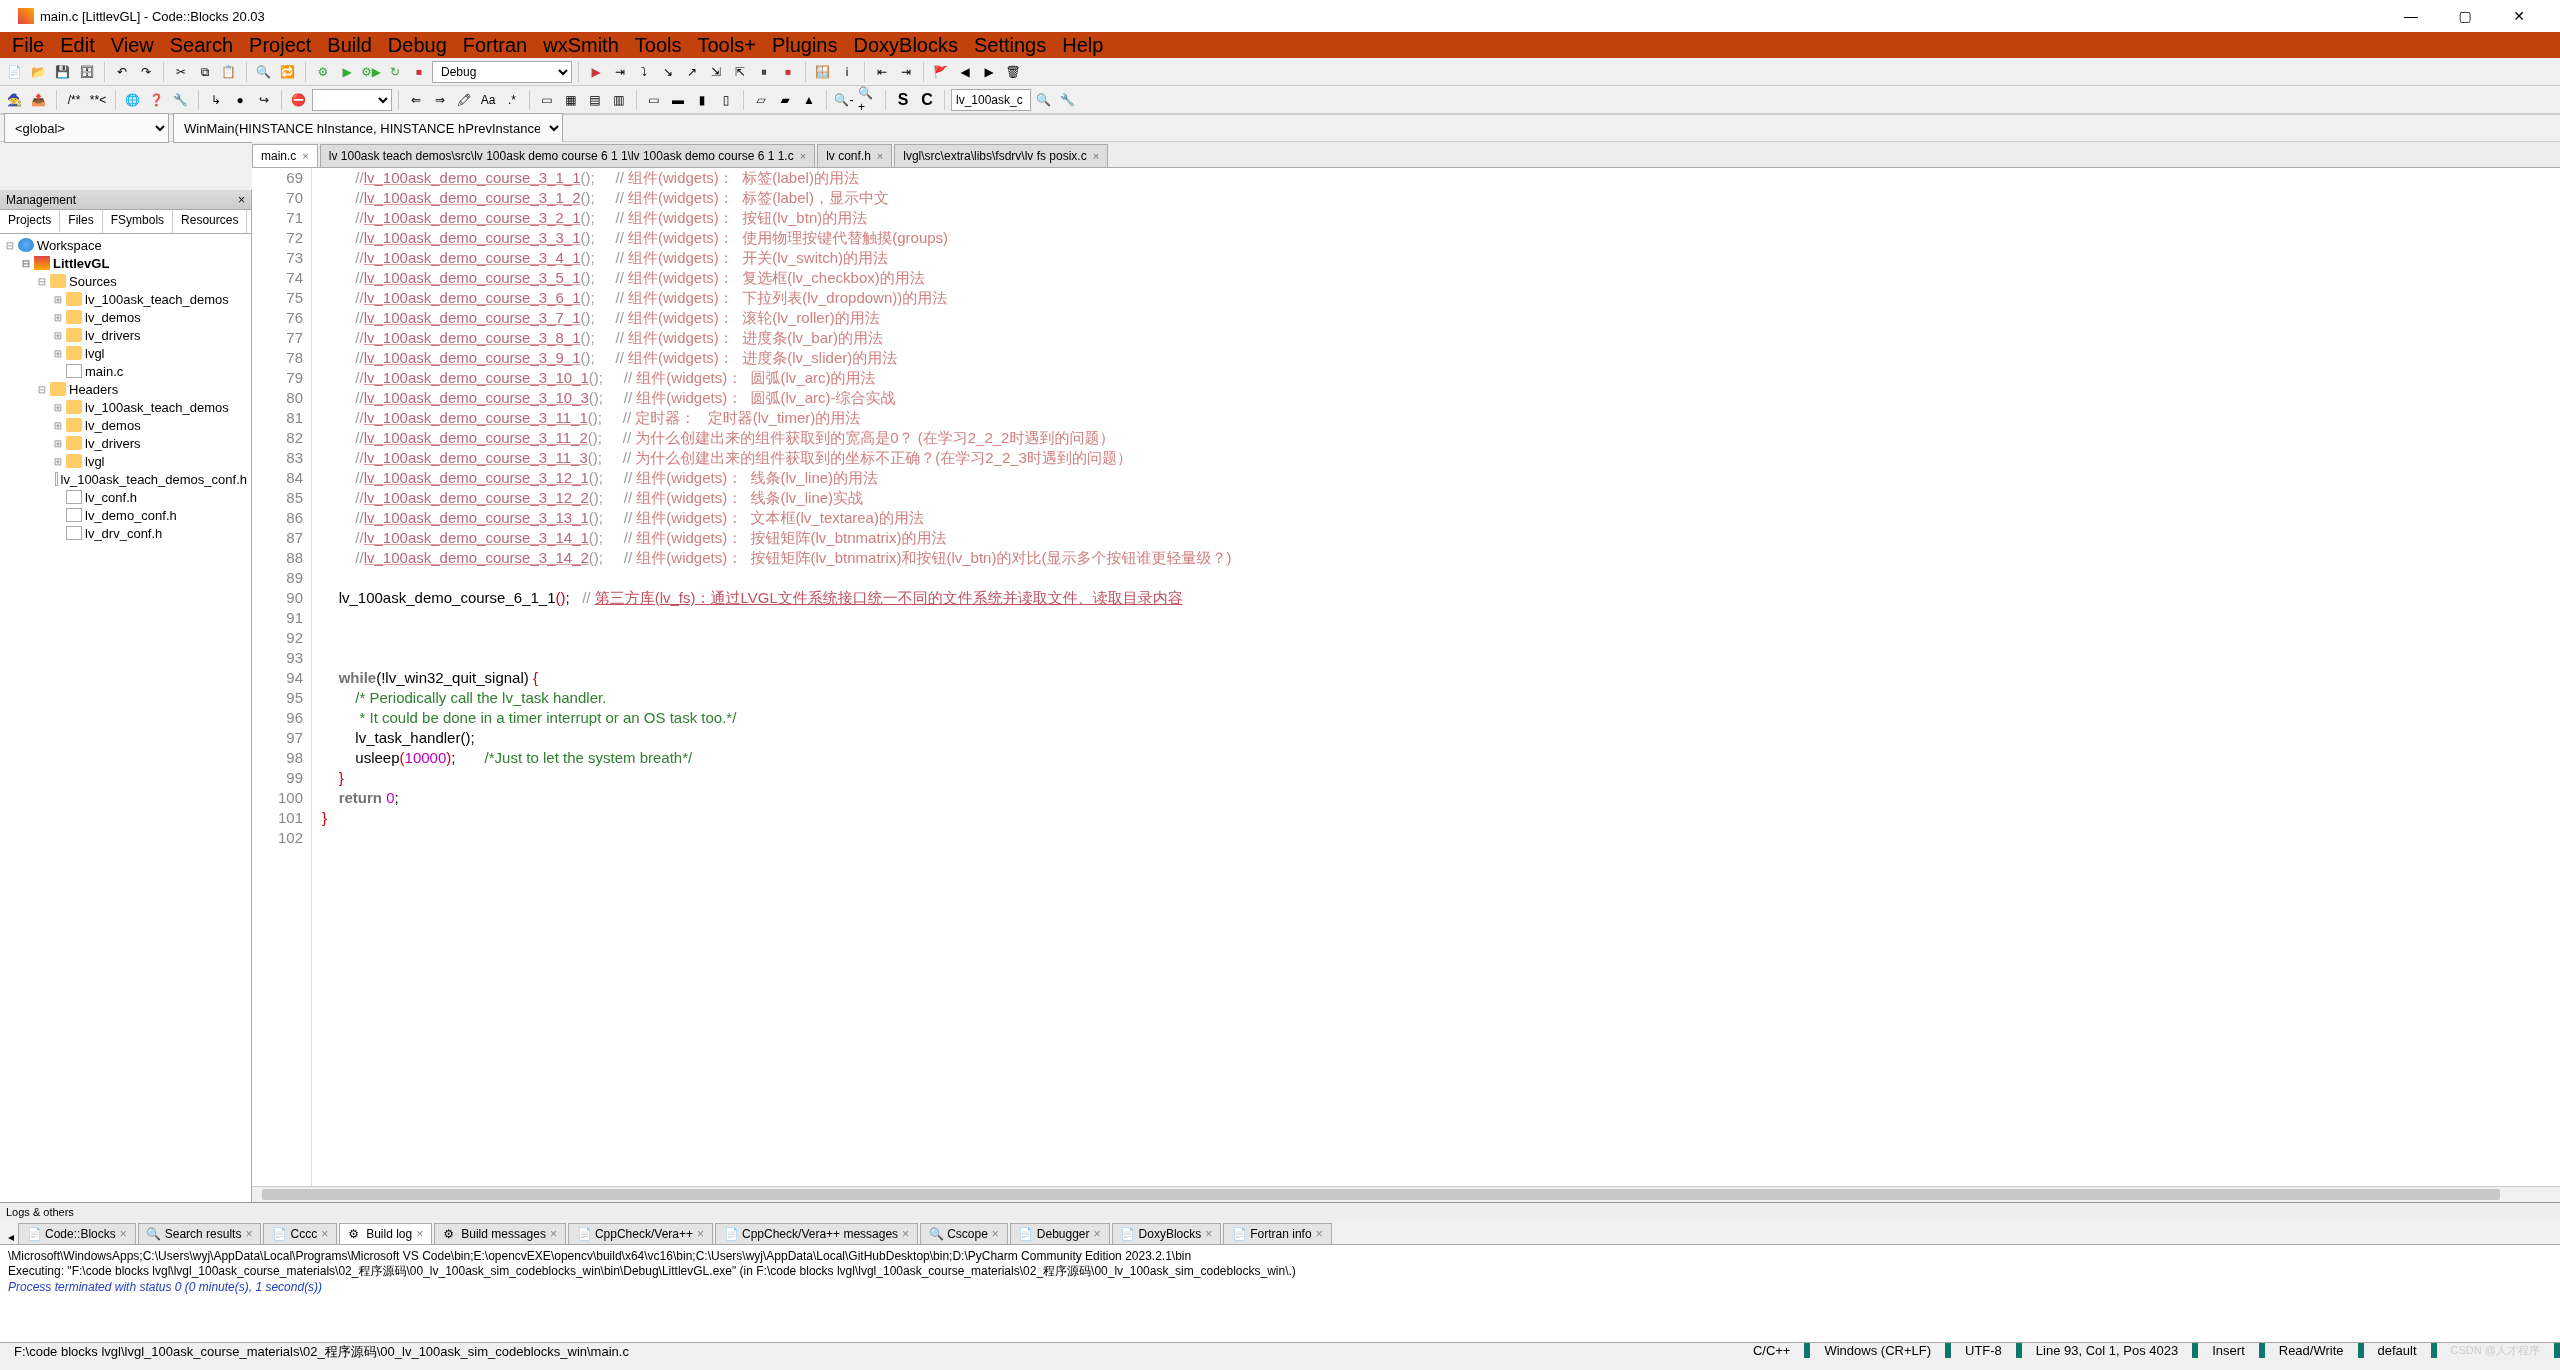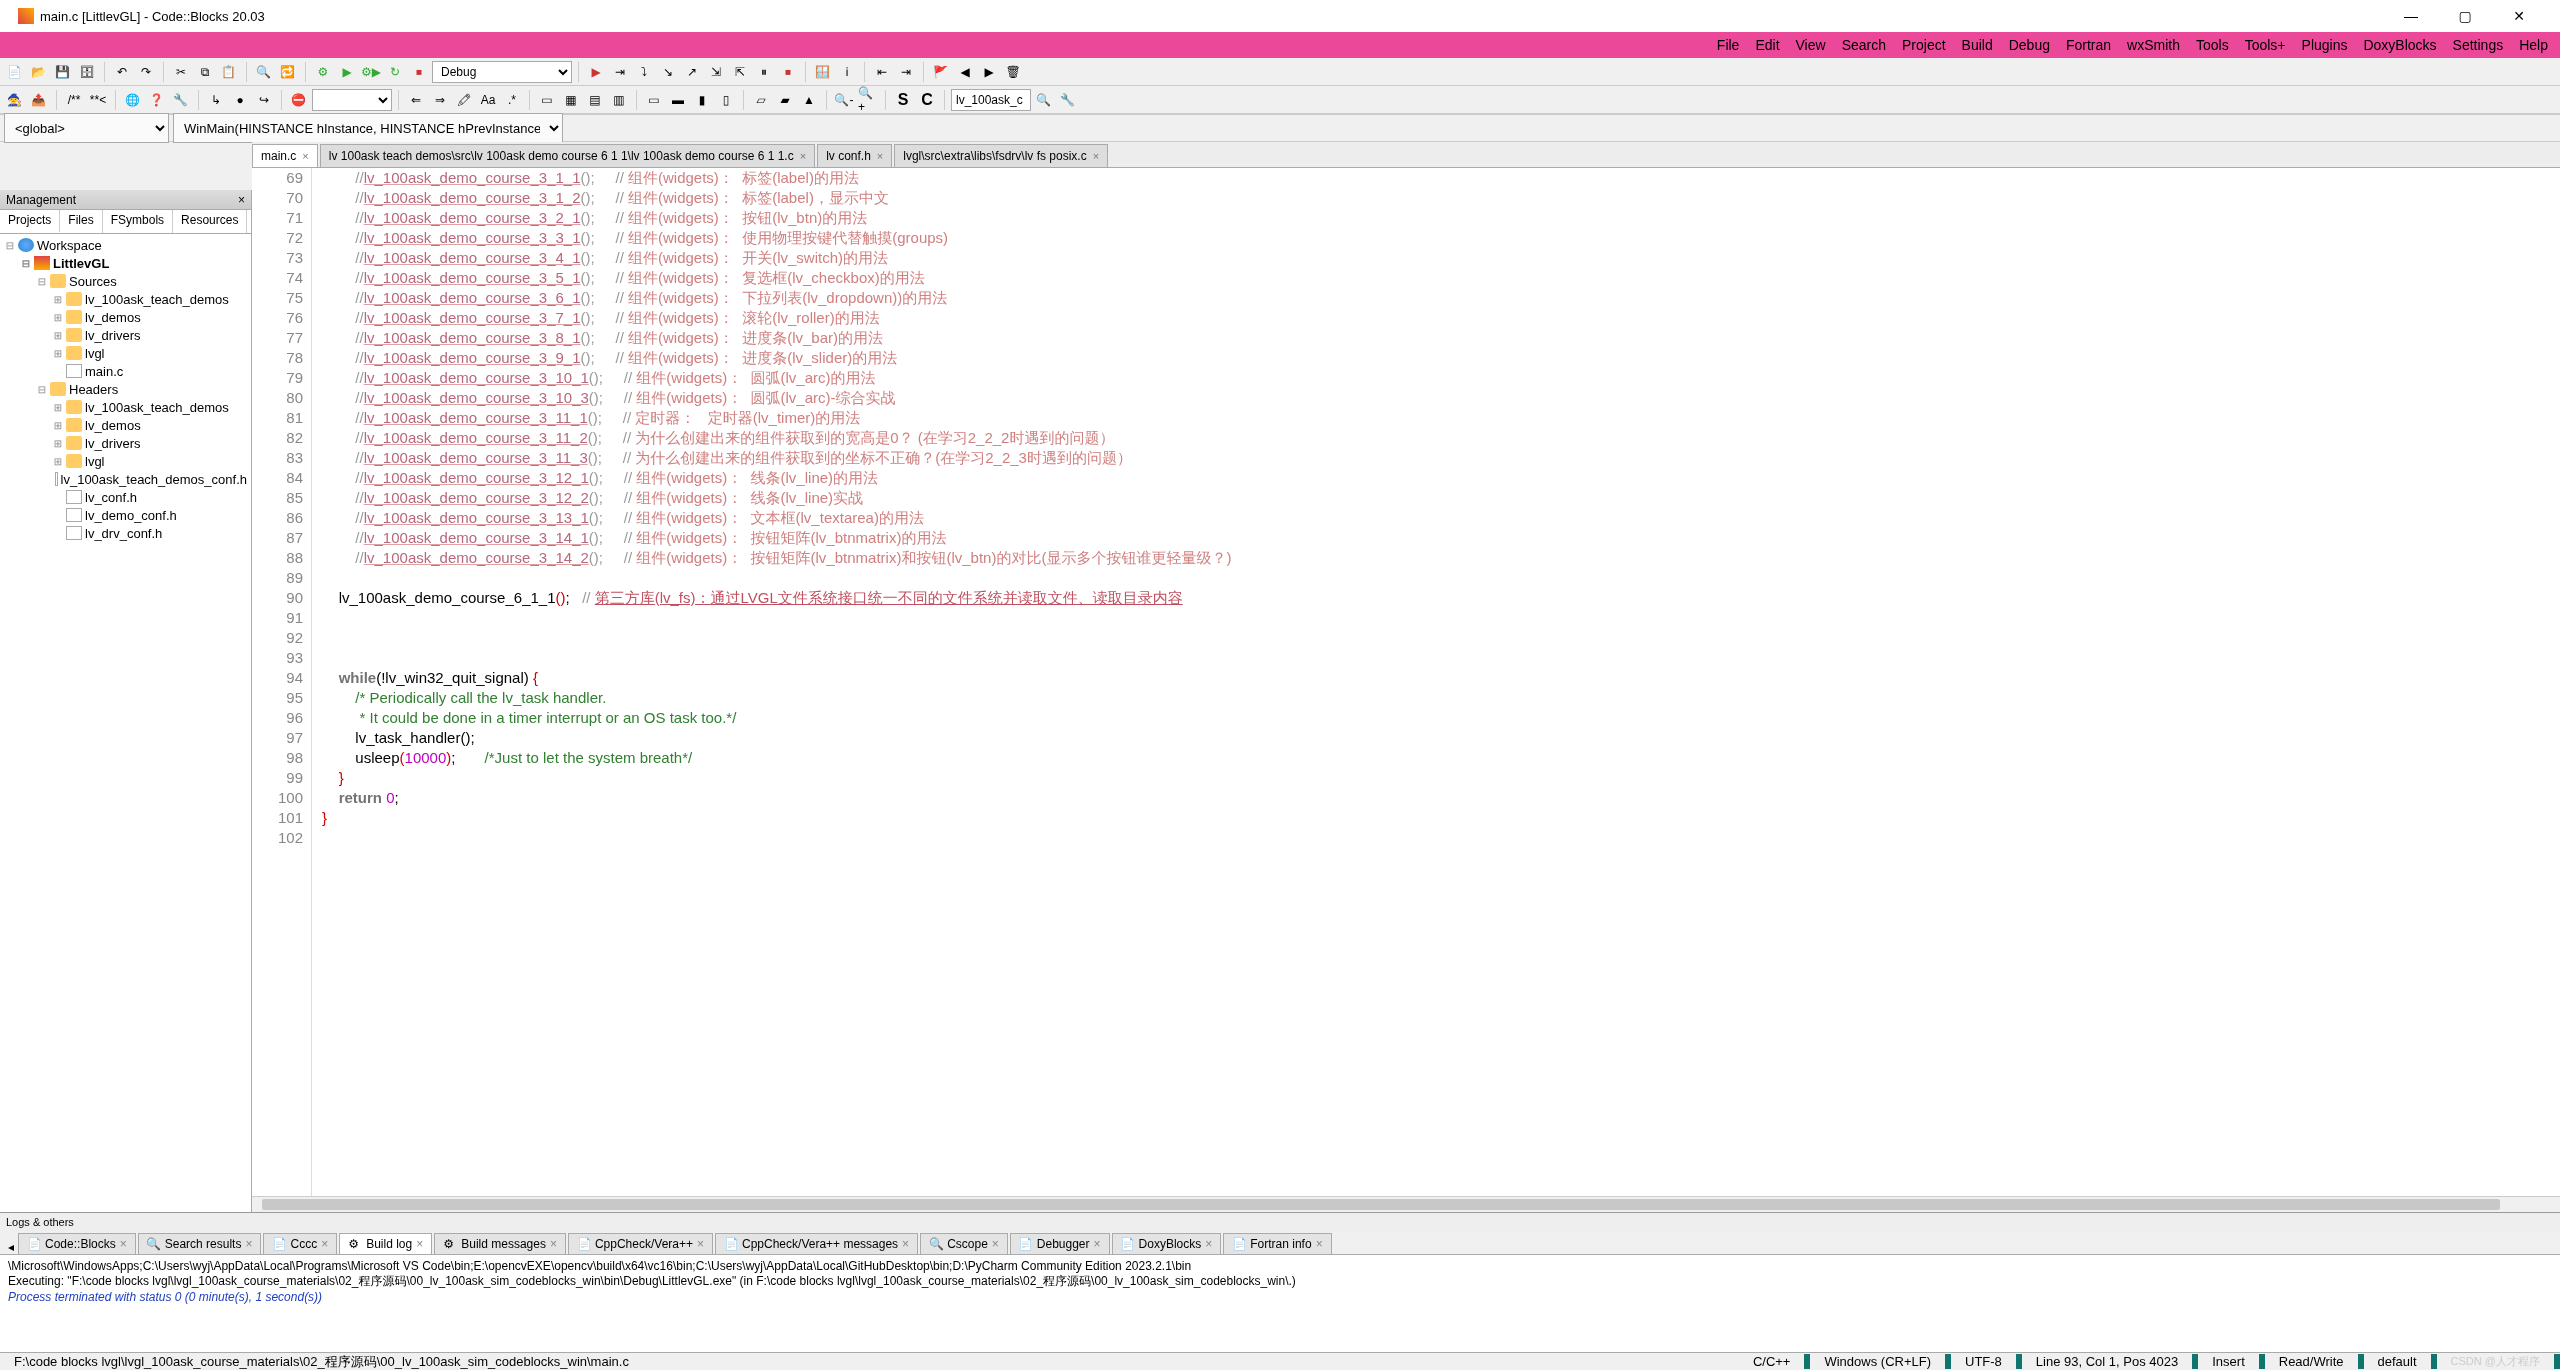--- a/index.html
+++ b/index.html
@@ -1,21 +1,21 @@
 <!DOCTYPE html>
 <html><head>
 <meta charset="utf-8">
 <style>
 * { margin: 0; padding: 0; box-sizing: border-box; font-family: "Segoe UI", Tahoma, sans-serif; }
 body { width: 2560px; height: 1370px; background: #f0f0f0; font-size: 13px; display: flex; flex-direction: column; overflow: hidden; }
 .titlebar { height: 32px; background: #fff; display: flex; align-items: center; padding: 0 18px; font-size: 13px; }
 .titlebar .icon { width: 16px; height: 16px; margin-right: 6px; background: linear-gradient(45deg, #d44, #fa0); }
 .titlebar .controls { margin-left: auto; display: flex; gap: 8px; }
 .titlebar .controls span { width: 46px; height: 32px; display: flex; align-items: center; justify-content: center; font-size: 14px; cursor: pointer; }
-.menubar { height: 26px; background: #ec4899; display: flex; align-items: center; padding: 0 4px; font-size: 14px; justify-content: flex-end; }
+.menubar { height: 26px; background: #c2410c; display: flex; align-items: center; padding: 0 4px; font-size: 20px; }
 .menubar span { padding: 0 8px; cursor: pointer; }
 .toolbar { height: 28px; background: #f0f0f0; border-bottom: 1px solid #ccc; display: flex; align-items: center; padding: 0 4px; gap: 2px; }
 .toolbar .btn { width: 22px; height: 22px; border: 1px solid transparent; display: flex; align-items: center; justify-content: center; font-size: 12px; cursor: pointer; }
 .toolbar .sep { width: 1px; height: 20px; background: #ccc; margin: 0 4px; }
 .toolbar .combo { height: 22px; border: 1px solid #aaa; padding: 0 4px; font-size: 12px; background: #fff; min-width: 80px; }
 .toolbar2 .btn { width: 22px; }
 .scoperow { height: 28px; background: #f0f0f0; border-top: 1px solid #ccc; border-bottom: 1px solid #ccc; display: flex; align-items: center; padding: 0 4px; gap: 4px; }
 .scoperow .combo { height: 30px; border: 1px solid #aaa; padding: 0 6px; font-size: 13px; background: #fafafa; }
 .main { flex: 1; display: flex; min-height: 0; }
 .mgmt { width: 252px; background: #fff; border-right: 1px solid #aaa; display: flex; flex-direction: column; margin-top: 48px; }
@@ -48,21 +48,21 @@
 .c-num { color: #c000c0; }
 .c-green { color: #308030; }
 .c-br { color: #d00000; }
 .logs { height: 140px; border-top: 1px solid #999; background: #fff; display: flex; flex-direction: column; }
 .logs .hdr { height: 18px; font-size: 11px; padding: 0 6px; background: #eee; display: flex; align-items: center; }
 .logtabs { height: 24px; border-bottom: 1px solid #aaa; display: flex; align-items: flex-end; font-size: 12px; background: #f0f0f0; padding-left: 4px; overflow: hidden; }
 .logtab { padding: 3px 8px; border: 1px solid #aaa; border-bottom: none; margin-right: 2px; background: #e4e4e4; display: flex; align-items: center; gap: 4px; cursor: pointer; white-space: nowrap; }
 .logtab.active { background: #fff; }
 .logtab .ic { width: 14px; height: 14px; display: inline-block; }
 .logbody { flex: 1; font-family: "Courier New", monospace; font-size: 12px; padding: 4px 8px; overflow: auto; }
-.statusbar { height: 18px; background: #f0f0f0; border-top: 1px solid #aaa; display: flex; align-items: center; font-size: 13px; }
+.statusbar { height: 28px; background: #f0f0f0; border-top: 1px solid #aaa; display: flex; align-items: flex-start; font-size: 13px; }
 .statusbar .cell { padding: 0 14px; border-right: 6px solid #0f766e; }
 .statusbar .cell:first-child { flex: 1; border-right: none; }
 .scrollx { height: 16px; background: #f0f0f0; border-top: 1px solid #ccc; position: relative; }
 .scrollx .thumb { position: absolute; left: 10px; right: 60px; top: 2px; bottom: 2px; background: #c8c8c8; border-radius: 2px; }
 </style>
 </head>
 <body>
 
 <div class="titlebar">
   <span class="icon"></span>

